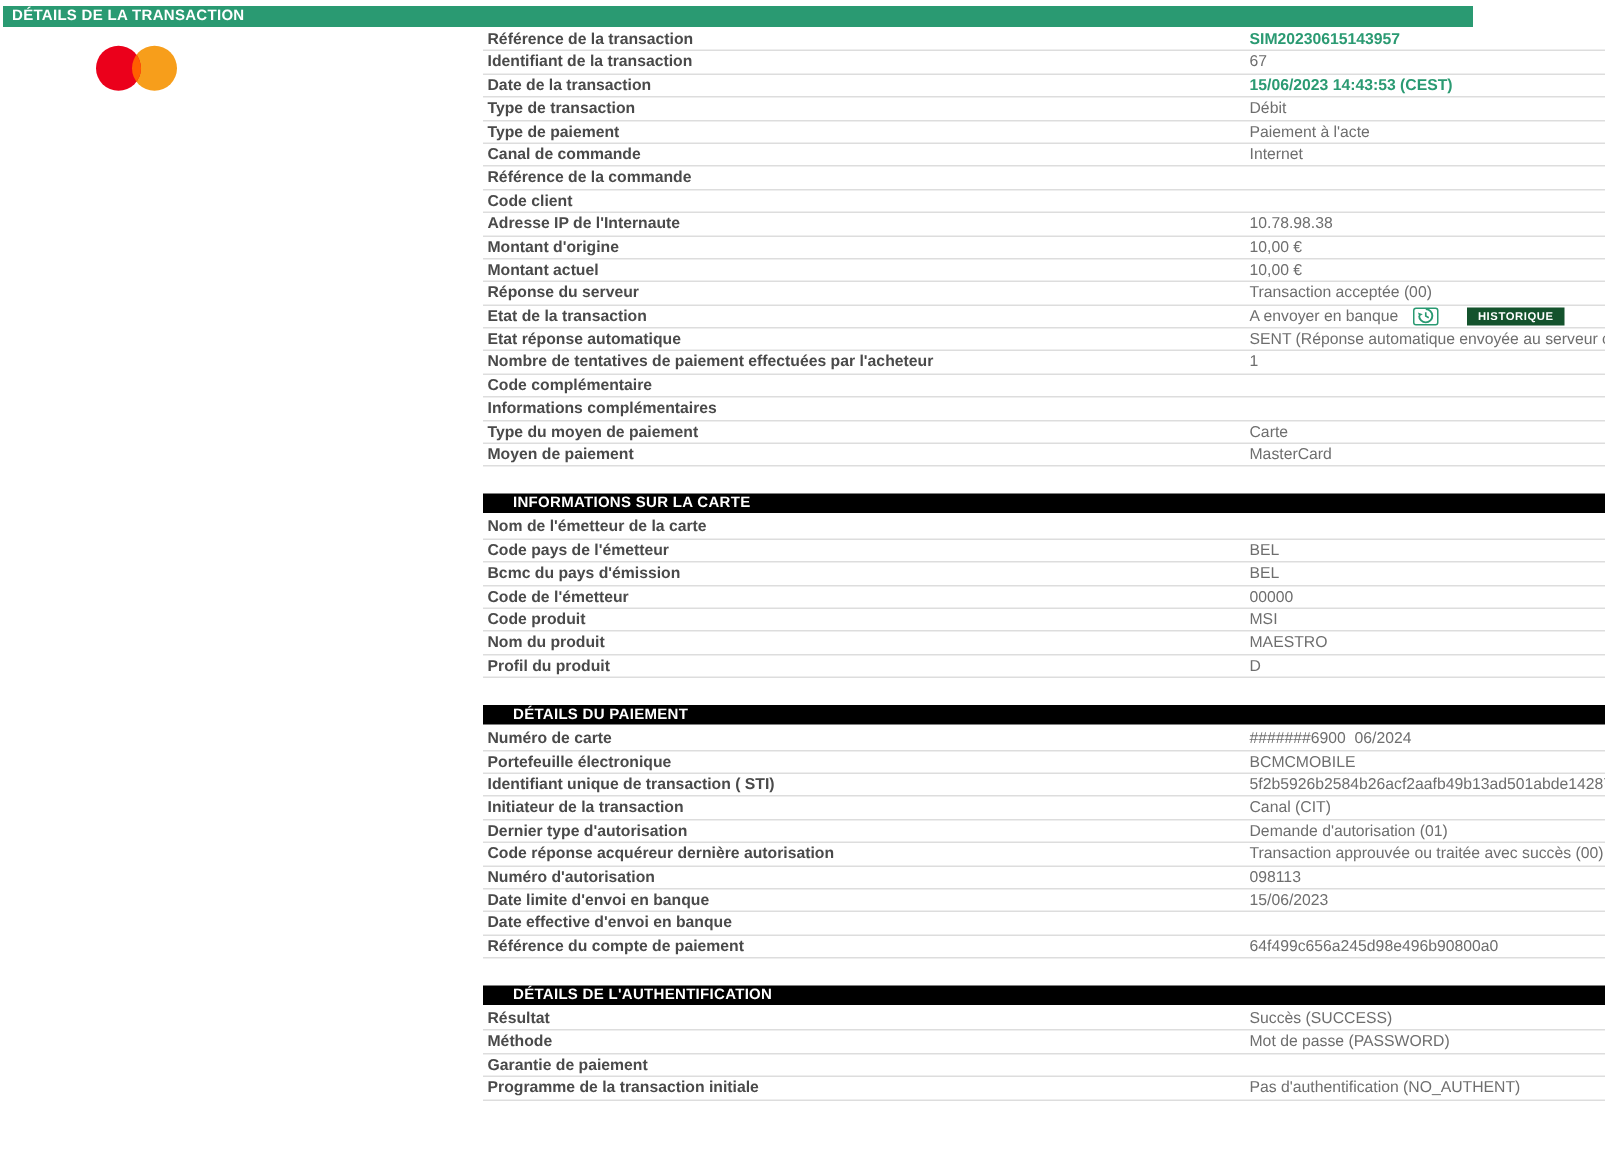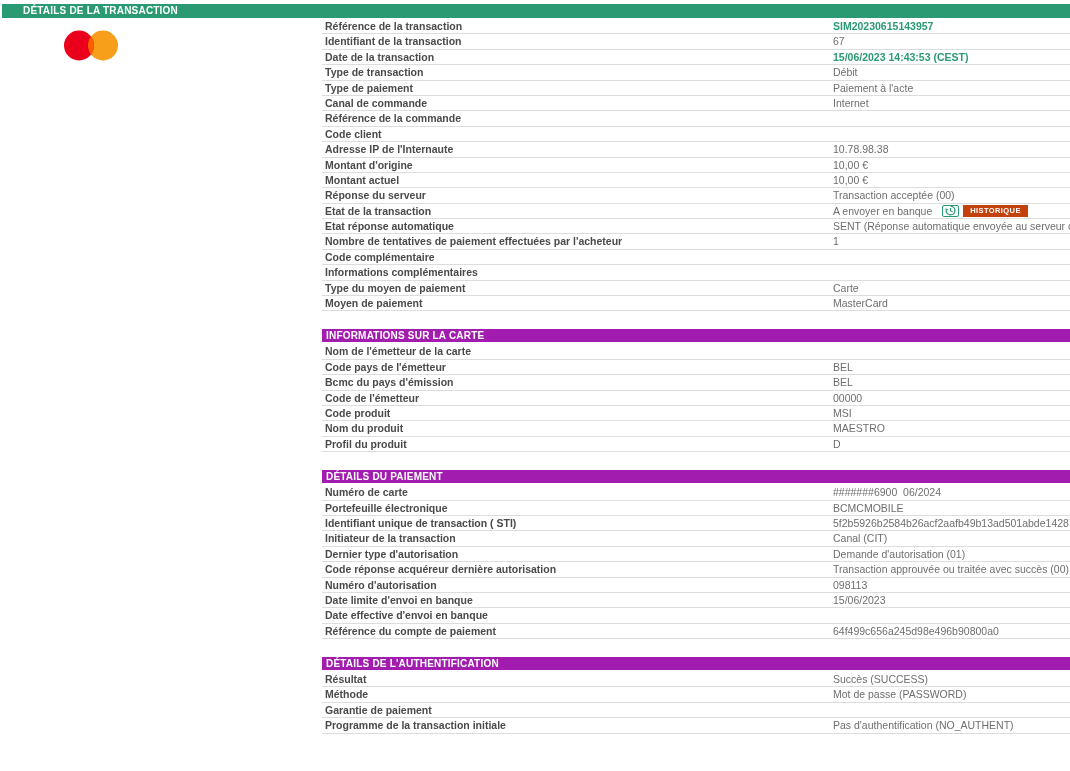--- a/index.html
+++ b/index.html
@@ -1,43 +1,43 @@
 <!DOCTYPE html>
 <html><head>
 <meta charset="utf-8">
 <style>
   * { margin:0; padding:0; box-sizing:border-box; }
   html,body { width:1070px; height:771px; background:#ffffff; overflow:hidden;
     font-family:"Liberation Sans", sans-serif; }
   .stage { position:relative; width:1070px; height:771px; background:#fff; }
 
-  .topbar { position:absolute; left:2px; top:4px; width:1068px; height:14px;
+  .topbar { position:absolute; left:2px; top:4px; width:980px; height:14px;
     background:#2A9A72; color:#fff; font-size:10px; font-weight:bold;
-    line-height:14px; padding-left:21px; letter-spacing:.2px; }
+    line-height:14px; padding-left:6px; letter-spacing:.2px; }
 
   .logo { position:absolute; left:64px; top:30px; width:54px; height:31px; }
 
   .main { position:absolute; left:322px; top:19px; width:748px; }
 
-  .section-header { height:13px; background:#a21caf; color:#fff;
-    font-size:10px; font-weight:bold; line-height:13px; padding-left:4px;
+  .section-header { height:13px; background:#000000; color:#fff;
+    font-size:10px; font-weight:bold; line-height:13px; padding-left:20px;
     margin-top:18px; margin-bottom:2px; letter-spacing:.2px; }
 
   .row { position:relative; height:15.4px; border-bottom:1px solid #ddd; }
   .row .lbl { position:absolute; left:3px; top:0; font-size:10.5px;
     font-weight:bold; color:#4a4a4a; line-height:14.5px; white-space:pre; }
   .row .val { position:absolute; left:511px; top:0; font-size:10.5px;
     color:#6e6e6e; line-height:14.5px; white-space:pre;
     display:flex; align-items:center; }
   .row .val.highlight { color:#2A9A72; font-weight:bold; }
 
   .hist-icon { display:inline-flex; align-items:center; justify-content:center;
     width:17px; height:12px; border:1px solid #2A9A72; border-radius:2px;
     background:#fff; margin-left:10px; color:#2A9A72; cursor:pointer; }
-  .hist-btn { display:inline-block; margin-left:4px; background:#c2410c;
+  .hist-btn { display:inline-block; margin-left:19px; background:#14532d;
     color:#fff; border:none; font-family:"Liberation Sans", sans-serif;
     font-size:7.5px; font-weight:bold; letter-spacing:.4px; line-height:1;
     padding:2.5px 7px 2px 7px; cursor:pointer; }
 </style>
 </head>
 <body>
 
 <div class="stage">
 
   <div class="topbar">DÉTAILS DE LA TRANSACTION</div>

